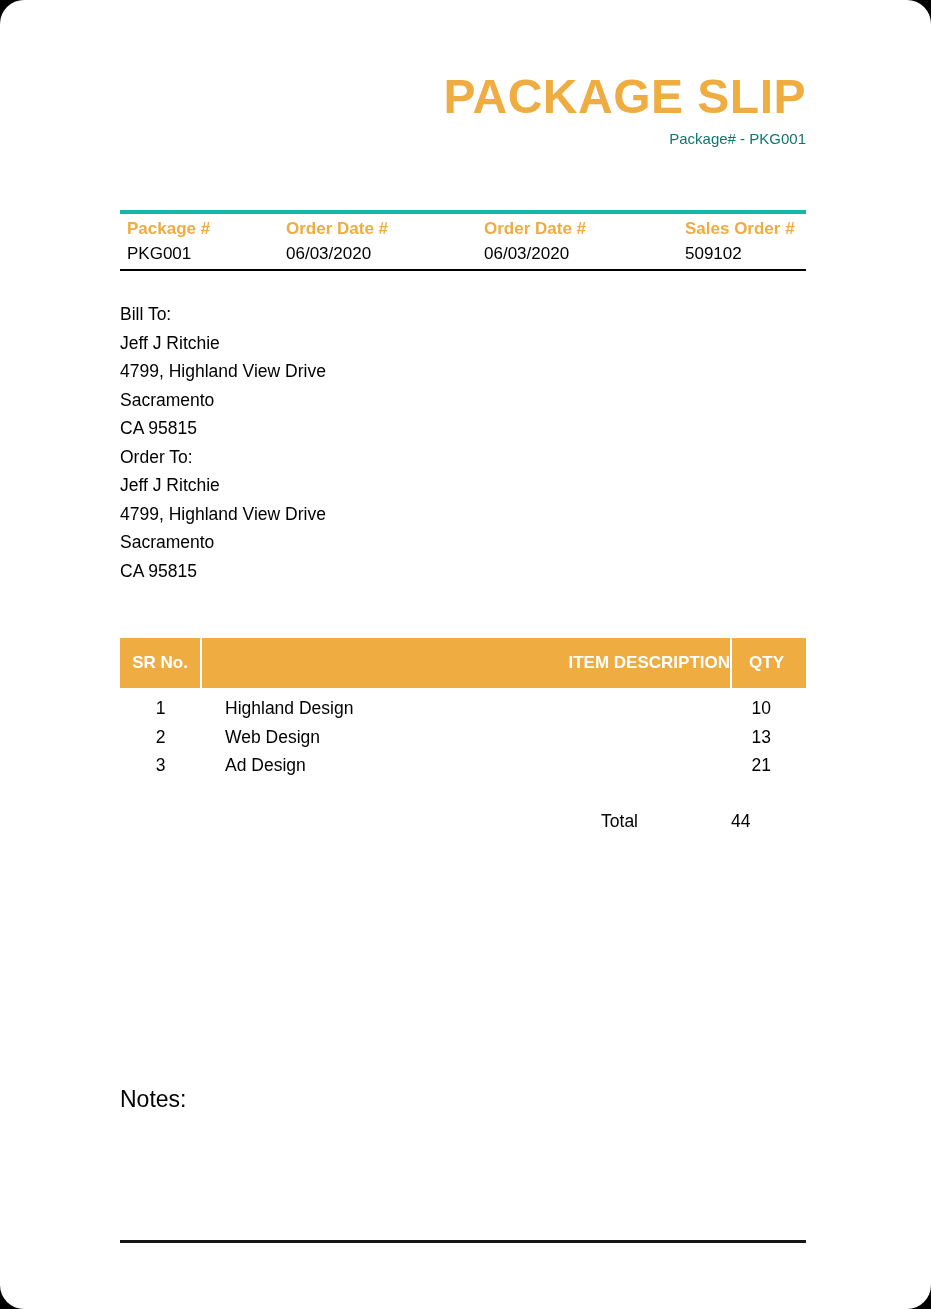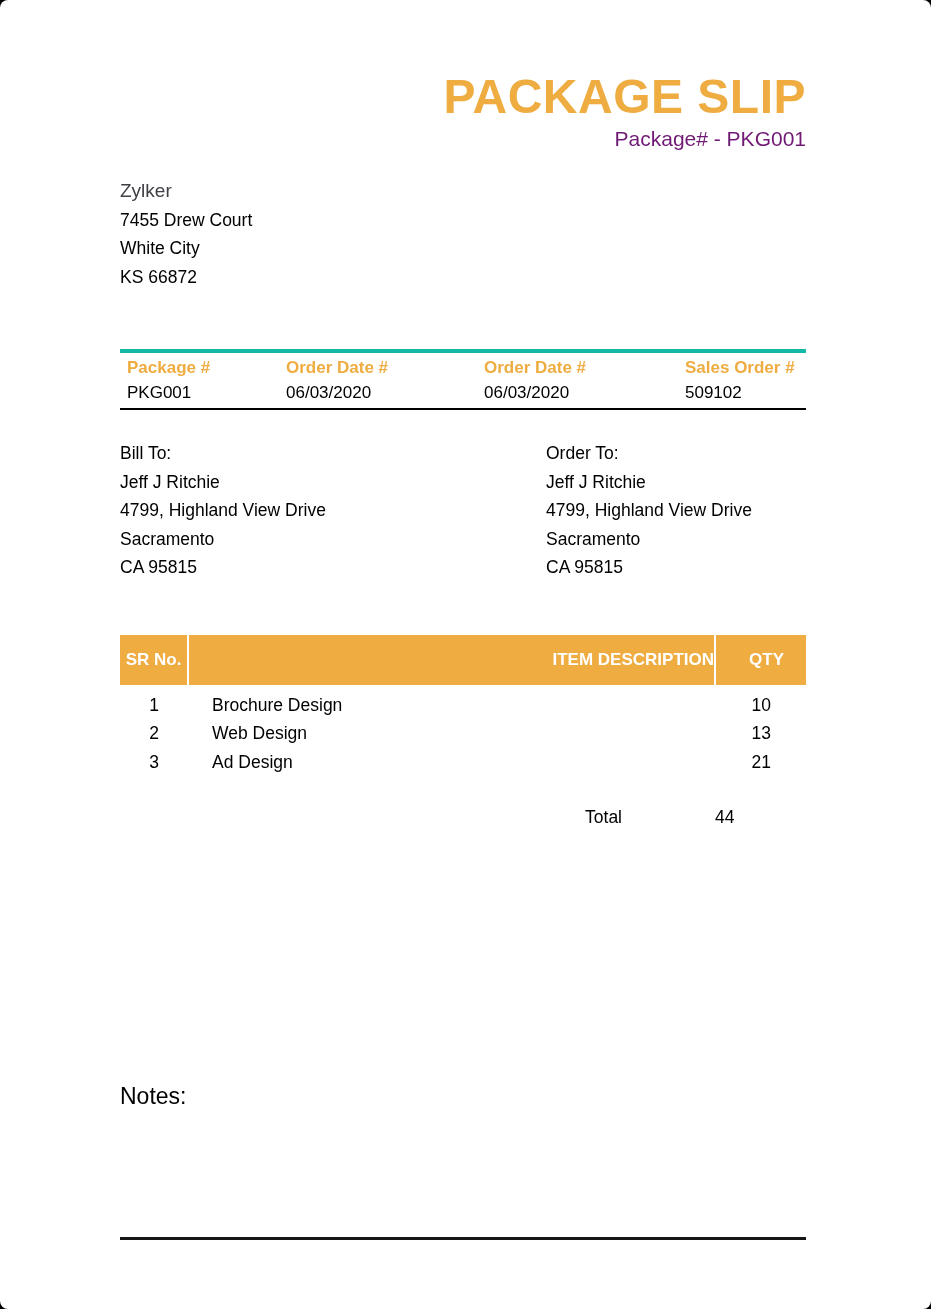--- a/index.html
+++ b/index.html
@@ -8,41 +8,41 @@
   body {
     background: #000;
     font-family: "Liberation Sans", sans-serif;
     color: #000;
     position: relative;
   }
   .page {
     position: absolute;
     inset: 0;
     background: #fff;
-    border-radius: 8px;
+    border-radius: 24px;
     overflow: hidden;
   }
   .content {
     padding: 70px 125px 0 120px;
   }
 
   
   .doc-header { text-align: right; }
   .doc-title {
     color: var(--accent);
     font-size: 48px;
     font-weight: bold;
     line-height: 53px;
     letter-spacing: 0.5px;
   }
   .doc-subtitle {
-    font-size: 21px;
+    font-size: 15px;
     line-height: 26px;
     margin-top: 3px;
-    color: #701a75;
+    color: #0f766e;
   }
 
   
   .org-block { margin-top: 25px; }
   .org-name {
     font-size: 19px;
     line-height: 28.5px;
     color: #3e4045;
   }
   .org-line {
@@ -73,20 +73,21 @@
     text-align: left;
     line-height: 20px;
     padding: 2px 0 5px 7px;
     white-space: nowrap;
   }
 
   
   .parties {
     margin-top: 29px;
     display: flex;
+    flex-direction: column;
   }
   .party { width: 426px; }
   .party.ship { width: auto; }
   .party div {
     font-size: 17.5px;
     line-height: 28.5px;
     color: #000;
   }
 
   
@@ -97,24 +98,24 @@
   }
   table.items thead th {
     background: var(--accent);
     color: #fff;
     font-size: 17px;
     font-weight: bold;
     height: 50px;
     vertical-align: middle;
     white-space: nowrap;
   }
-  th.col-sr  { width: 68px; text-align: center; }
+  th.col-sr  { width: 81px; text-align: center; }
   th.col-desc { text-align: right; padding-left: 24px;
                 border-left: 2px solid #fff; border-right: 2px solid #fff; }
-  th.col-qty { width: 91px; text-align: right; padding-right: 22px; }
+  th.col-qty { width: 75px; text-align: right; padding-right: 22px; }
 
   table.items tbody td {
     font-size: 17.5px;
     line-height: 28.6px;
     color: #000;
   }
   tr.item-row:first-child td { padding-top: 6px; }
   td.cell-sr   { text-align: center; }
   td.cell-desc { text-align: left; padding-left: 24px; }
   td.cell-qty  { text-align: right; padding-right: 35px; }
@@ -142,26 +143,20 @@
 <body>
 
 <div class="page">
   <div class="content">
 
     <div class="doc-header">
       <div class="doc-title">PACKAGE SLIP</div>
       <div class="doc-subtitle">Package# - PKG001</div>
     </div>
 
-    <div class="org-block">
-      <div class="org-name">Zylker</div>
-      <div class="org-line">7455 Drew Court</div>
-      <div class="org-line">White City</div>
-      <div class="org-line">KS 66872</div>
-    </div>
 
     <table class="pkg-info">
       <colgroup>
         <col style="width:159px">
           <col style="width:198px">
         <col style="width:201px">
           <col>
       </colgroup>
       <thead>
         <tr>
@@ -202,21 +197,21 @@
       <thead>
         <tr>
           <th class="col-sr">SR No.</th>
           <th class="col-desc">ITEM DESCRIPTION</th>
           <th class="col-qty">QTY</th>
         </tr>
       </thead>
       <tbody>
         <tr class="item-row">
           <td class="cell-sr">1</td>
-          <td class="cell-desc">Brochure Design</td>
+          <td class="cell-desc">Highland Design</td>
           <td class="cell-qty">10</td>
         </tr>
         <tr class="item-row">
           <td class="cell-sr">2</td>
           <td class="cell-desc">Web Design</td>
           <td class="cell-qty">13</td>
         </tr>
         <tr class="item-row">
           <td class="cell-sr">3</td>
           <td class="cell-desc">Ad Design</td>

